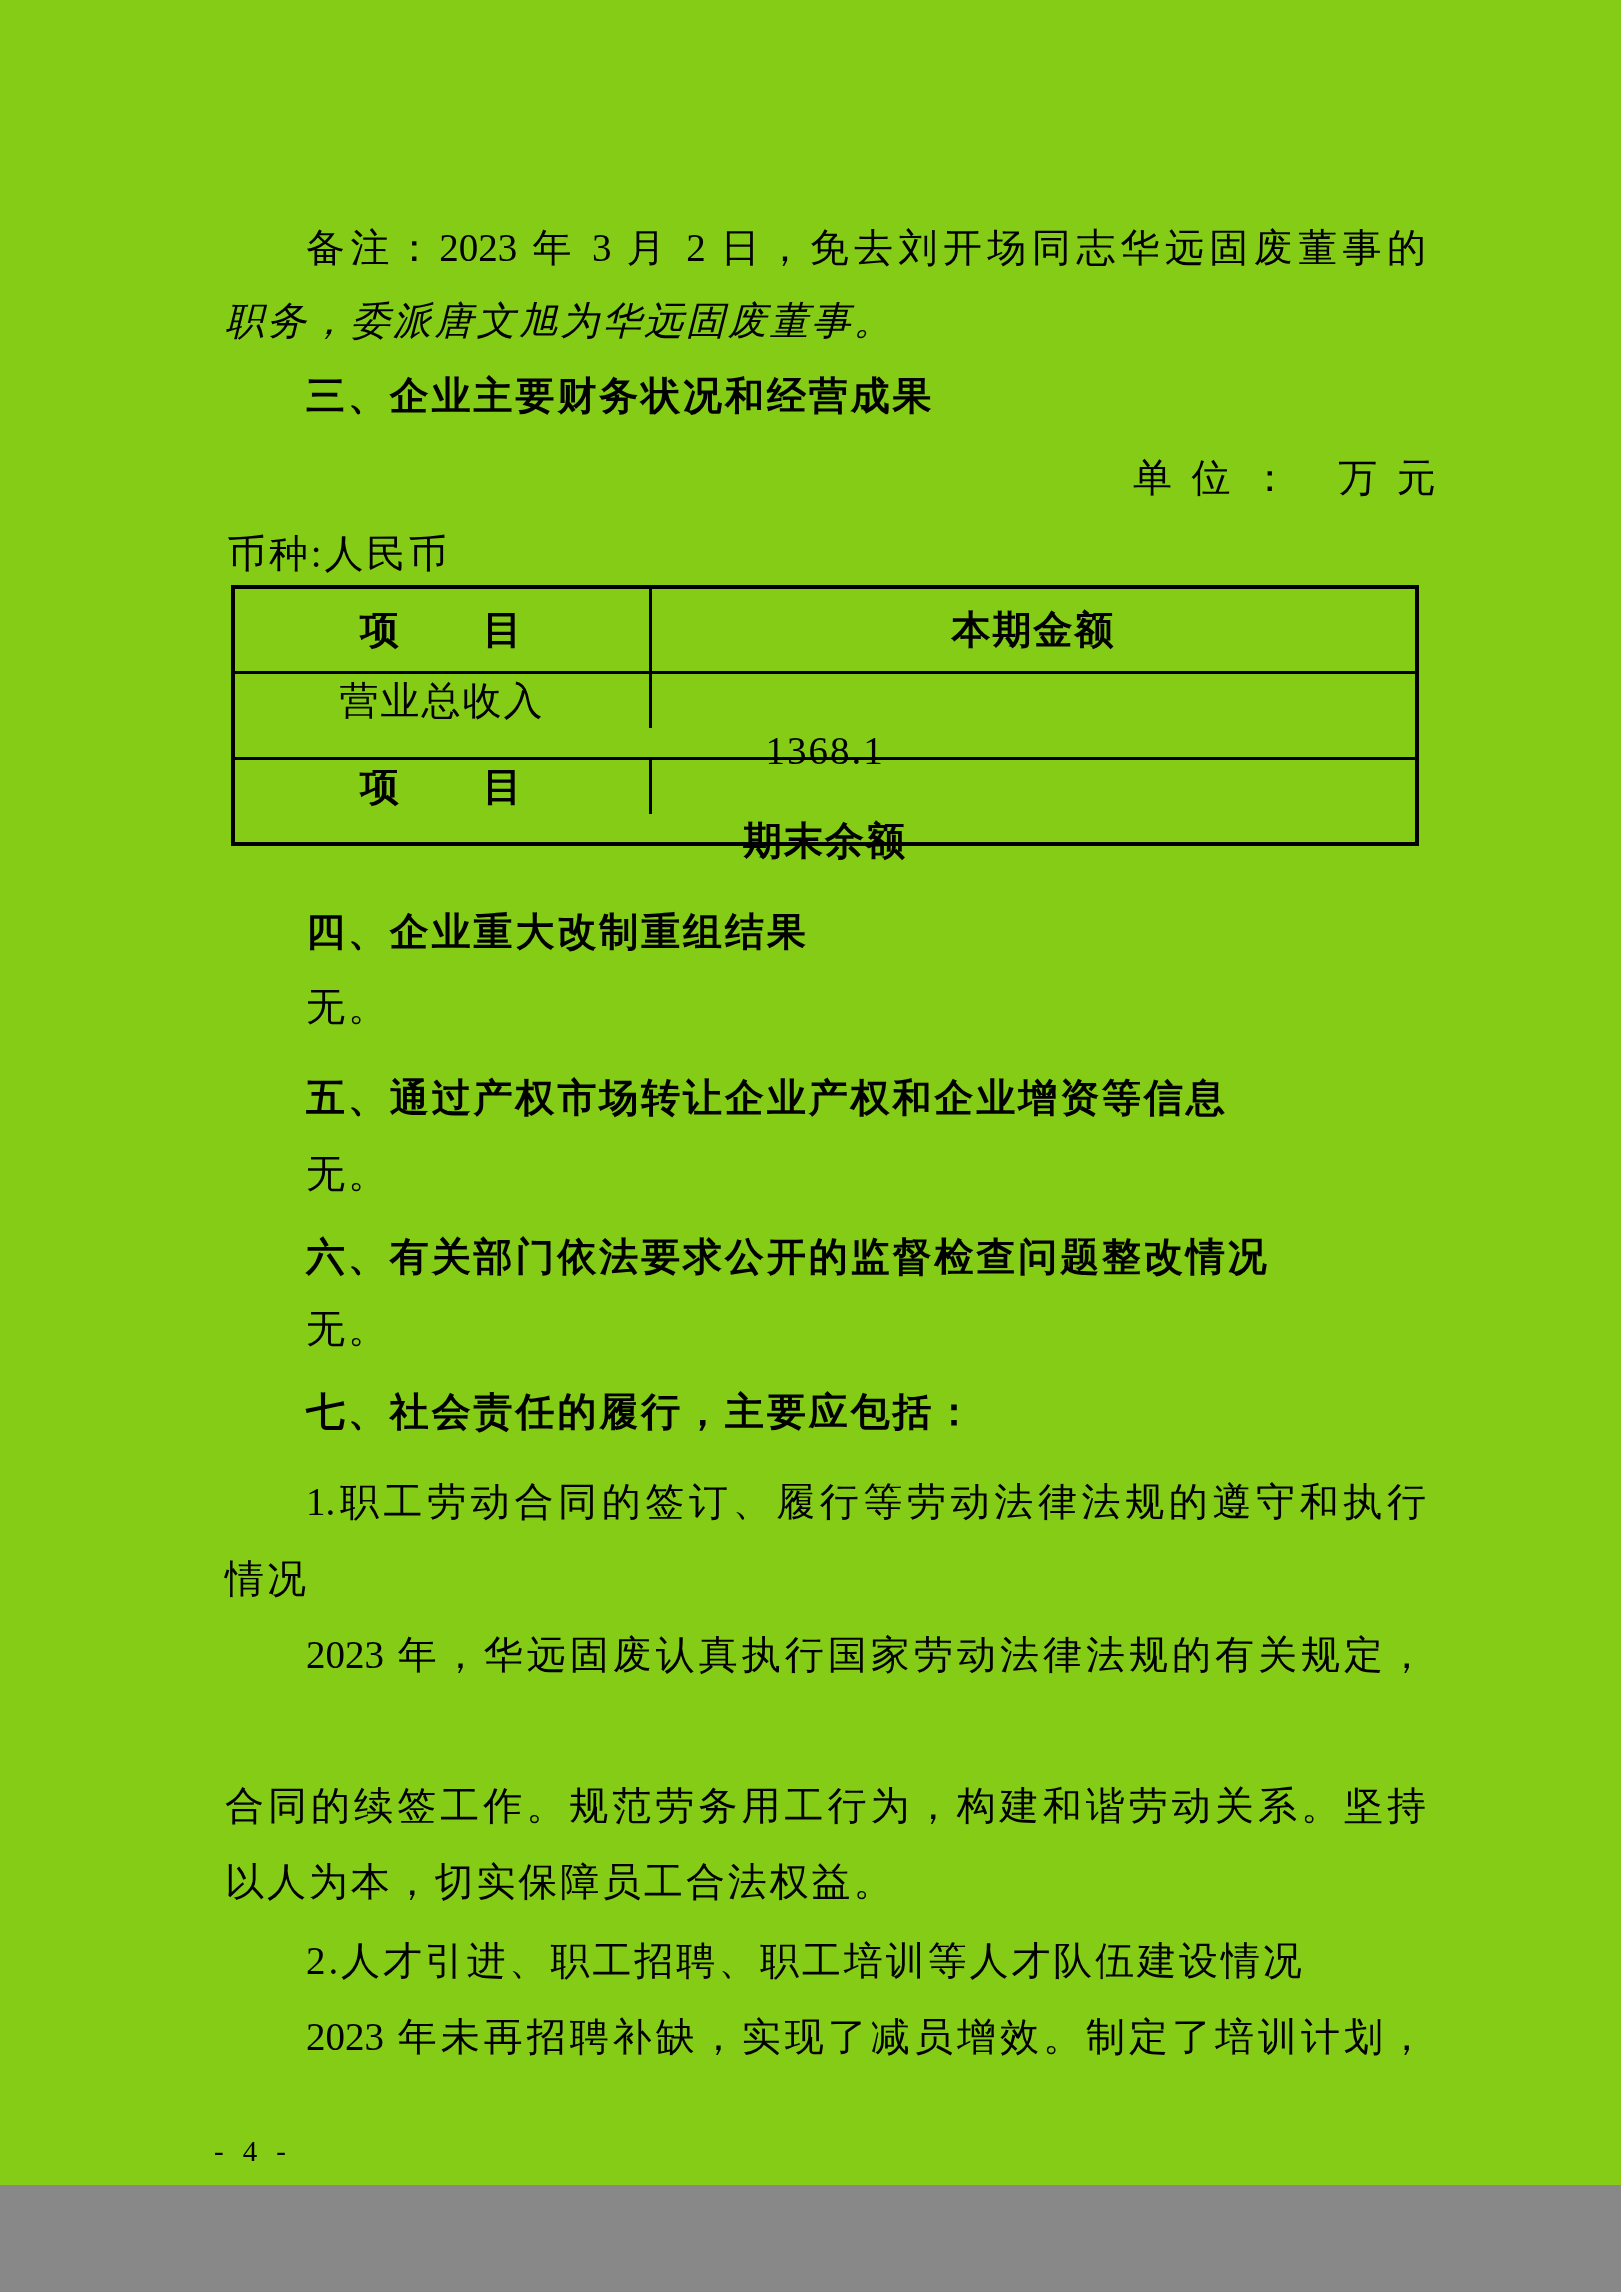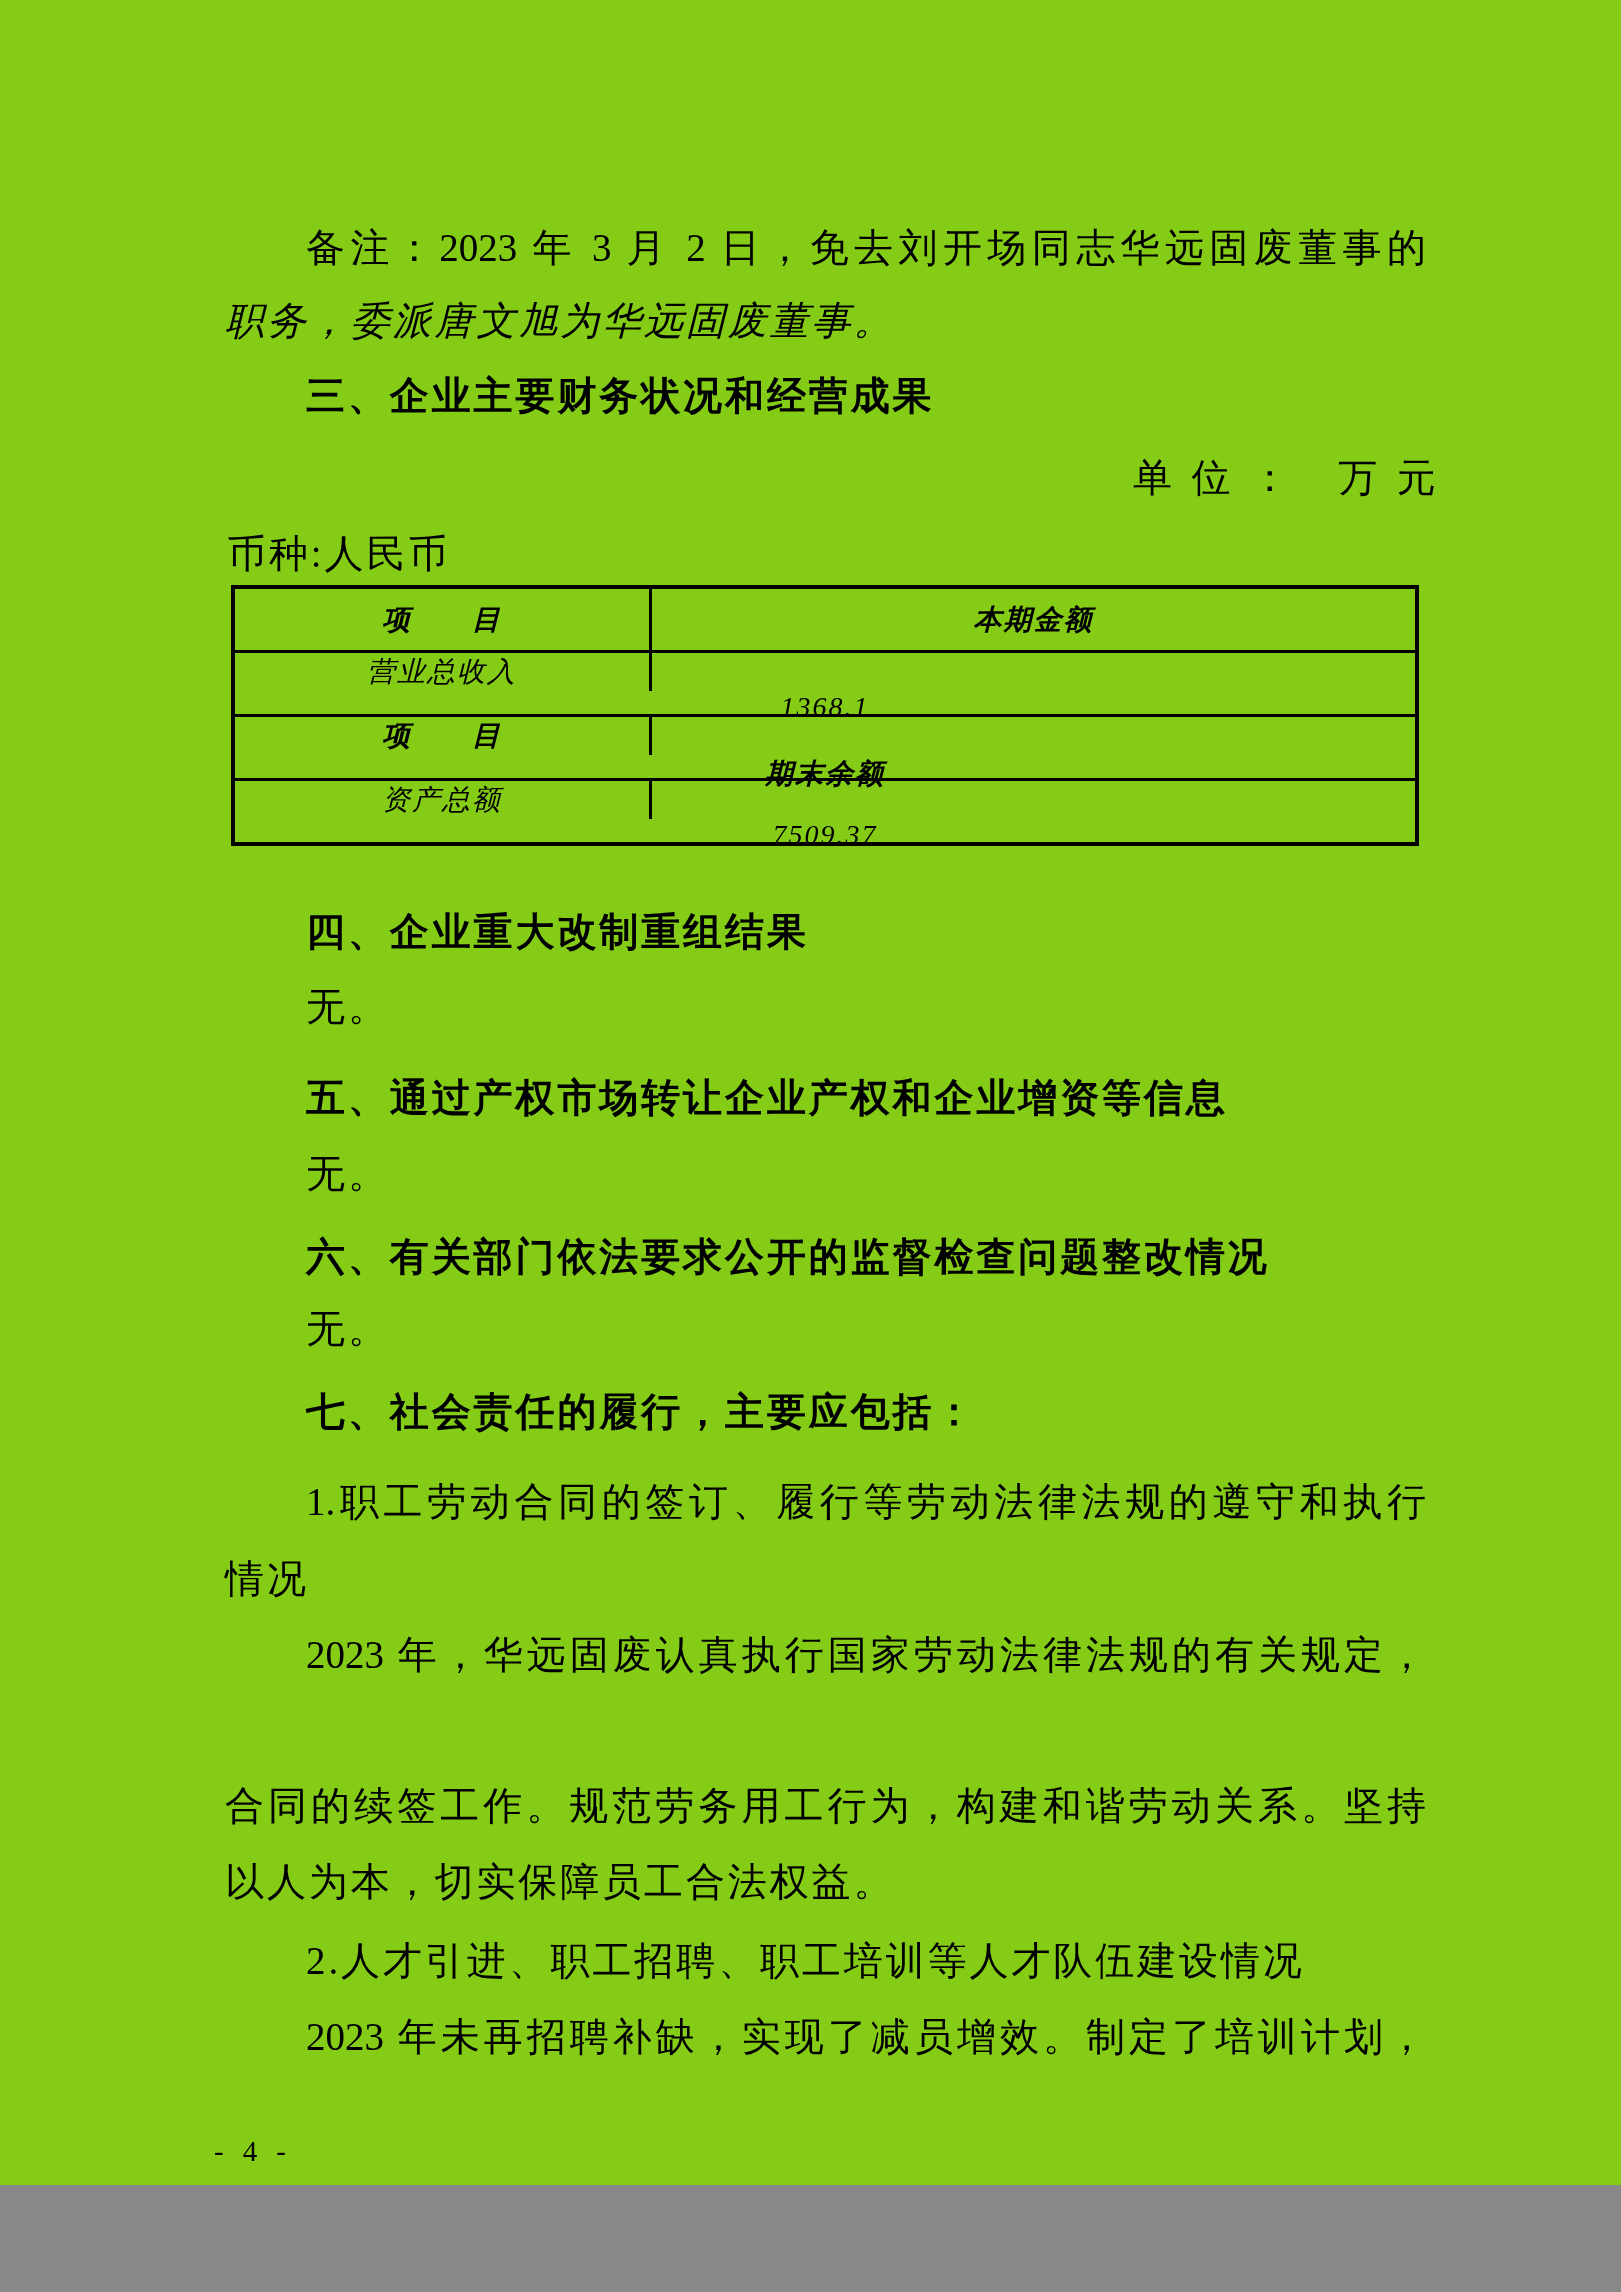--- a/index.html
+++ b/index.html
@@ -32,21 +32,21 @@
     position:absolute;left:231px;top:585px;
     width:1188px;height:261px;
     border:4.9px solid #000;
     box-sizing:border-box;
     display:flex;flex-direction:column;
   }
   .trow{flex:1;display:flex;min-height:0;}
   .trow + .trow{border-top:3.9px solid #000;flex-direction:column;}
   .tcell{
     display:flex;align-items:center;justify-content:center;
-    font-size:28px;letter-spacing:2px;white-space:pre;font-style:italic;
+    font-size:39px;letter-spacing:2px;white-space:pre;
   }
   .tcell.label{width:417px;border-right:3.9px solid #000;box-sizing:border-box;}
   .tcell.value{flex:1;}
   .th{font-weight:700;}
 </style>
 </head>
 <body>
 
 <div class="page">
 
@@ -64,24 +64,20 @@
       <div class="tcell value th">本期金额</div>
     </div>
     <div class="trow">
       <div class="tcell label">营业总收入</div>
       <div class="tcell value">1368.1</div>
     </div>
     <div class="trow">
       <div class="tcell label th">项　　目</div>
       <div class="tcell value th">期末余额</div>
     </div>
-    <div class="trow">
-      <div class="tcell label">资产总额</div>
-      <div class="tcell value">7509.37</div>
-    </div>
   </div>
 
   <div class="line bold" style="left:306px;top:906px;">四、企业重大改制重组结果</div>
   <div class="line" style="left:306px;top:981px;">无。</div>
 
   <div class="line bold" style="left:306px;top:1072px;">五、通过产权市场转让企业产权和企业增资等信息</div>
   <div class="line" style="left:306px;top:1148px;">无。</div>
 
   <div class="line bold" style="left:306px;top:1231px;">六、有关部门依法要求公开的监督检查问题整改情况</div>
   <div class="line" style="left:306px;top:1303px;">无。</div>

